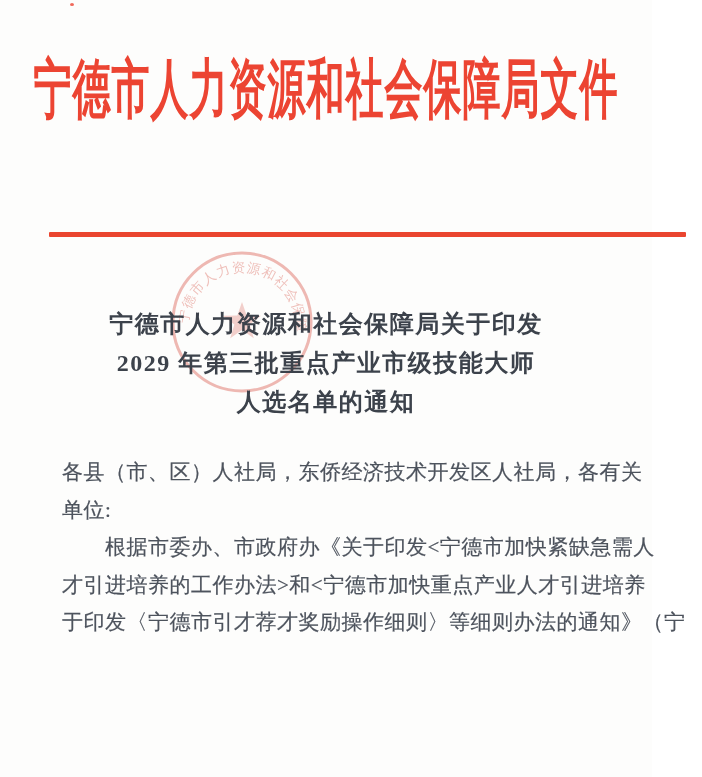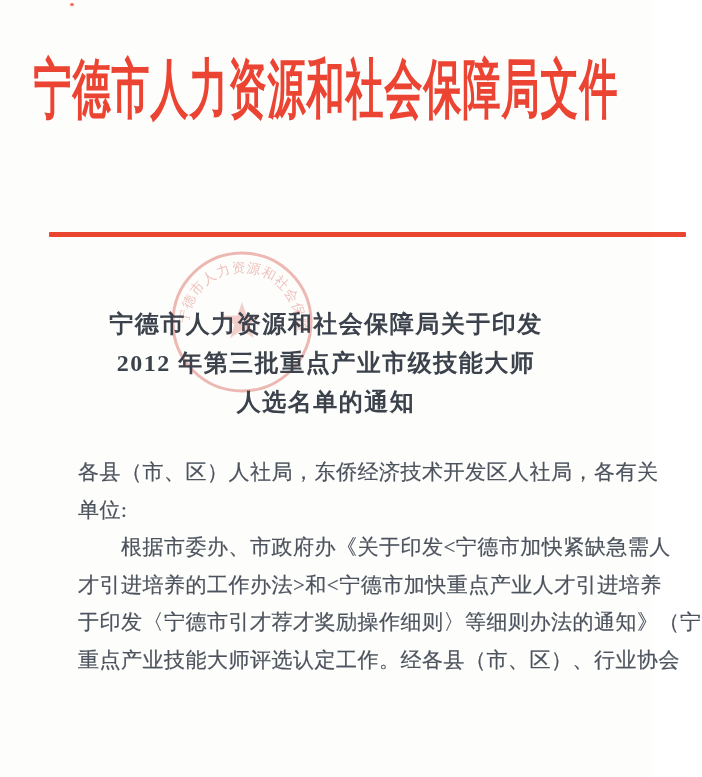--- a/index.html
+++ b/index.html
@@ -73,21 +73,21 @@
   .body-text {
     position: absolute;
     left: 62px; top: 454px;
     width: 596px;
     font-size: 21px;
     line-height: 37.5px;
     letter-spacing: 0.5px;
     color: var(--body_ink, #4d535d);
     -webkit-text-stroke: 0.2px var(--body_ink, #4d535d);
   }
-  .body-line { white-space: nowrap; margin-left: 16px; }
+  .body-line { white-space: nowrap; }
   .body-line.indent { text-indent: 43px; }
 </style>
 </head>
 <body>
 
 <div class="page">
 
   <div class="speck"></div>
 
   <div class="header-title">宁德市人力资源和社会保障局文件</div>
@@ -101,26 +101,25 @@
     </defs>
     <circle cx="74" cy="76" r="69" fill="none" stroke="#d8594c" stroke-opacity="0.42" stroke-width="3"></circle>
     <text font-size="13.5" fill="#d8594c" fill-opacity="0.38" letter-spacing="1">
       <textPath href="#sealArc" startOffset="2">宁德市人力资源和社会保障局</textPath>
     </text>
     <path d="M74,56 L78.7,69.5 L93,69.8 L81.6,78.5 L85.8,92.2 L74,84 L62.2,92.2 L66.4,78.5 L55,69.8 L69.3,69.5 Z" fill="#d8594c" fill-opacity="0.28"></path>
   </svg>
 
   <div class="doc-title">
     <div>宁德市人力资源和社会保障局关于印发</div>
-    <div>2012 年第三批重点产业市级技能大师</div>
+    <div>2029 年第三批重点产业市级技能大师</div>
     <div>人选名单的通知</div>
   </div>
 
   <div class="body-text">
     <div class="body-line">各县（市、区）人社局，东侨经济技术开发区人社局，各有关</div>
     <div class="body-line">单位:</div>
     <div class="body-line indent">根据市委办、市政府办《关于印发&lt;宁德市加快紧缺急需人</div>
     <div class="body-line">才引进培养的工作办法&gt;和&lt;宁德市加快重点产业人才引进培养</div>
     <div class="body-line">于印发〈宁德市引才荐才奖励操作细则〉等细则办法的通知》（宁</div>
-    <div class="body-line">重点产业技能大师评选认定工作。经各县（市、区）、行业协会</div>
   </div>
 
 </div>
 
 </body></html>

